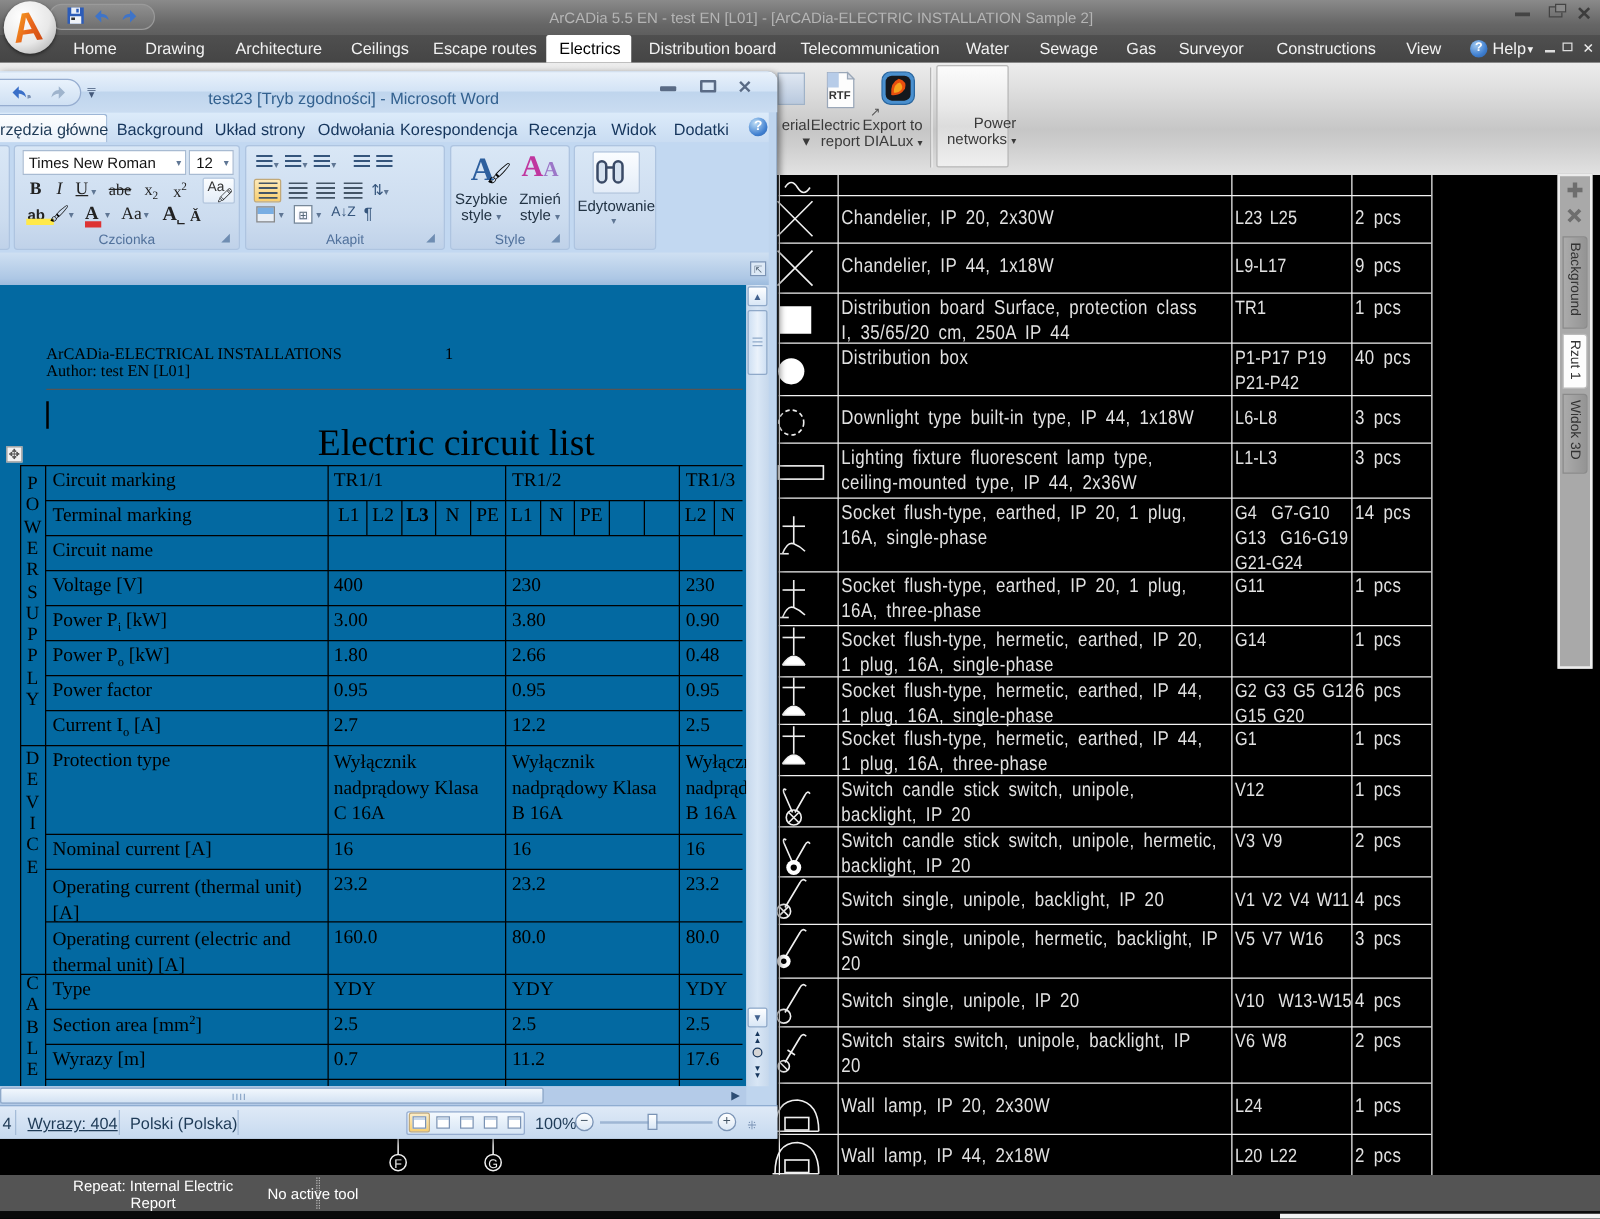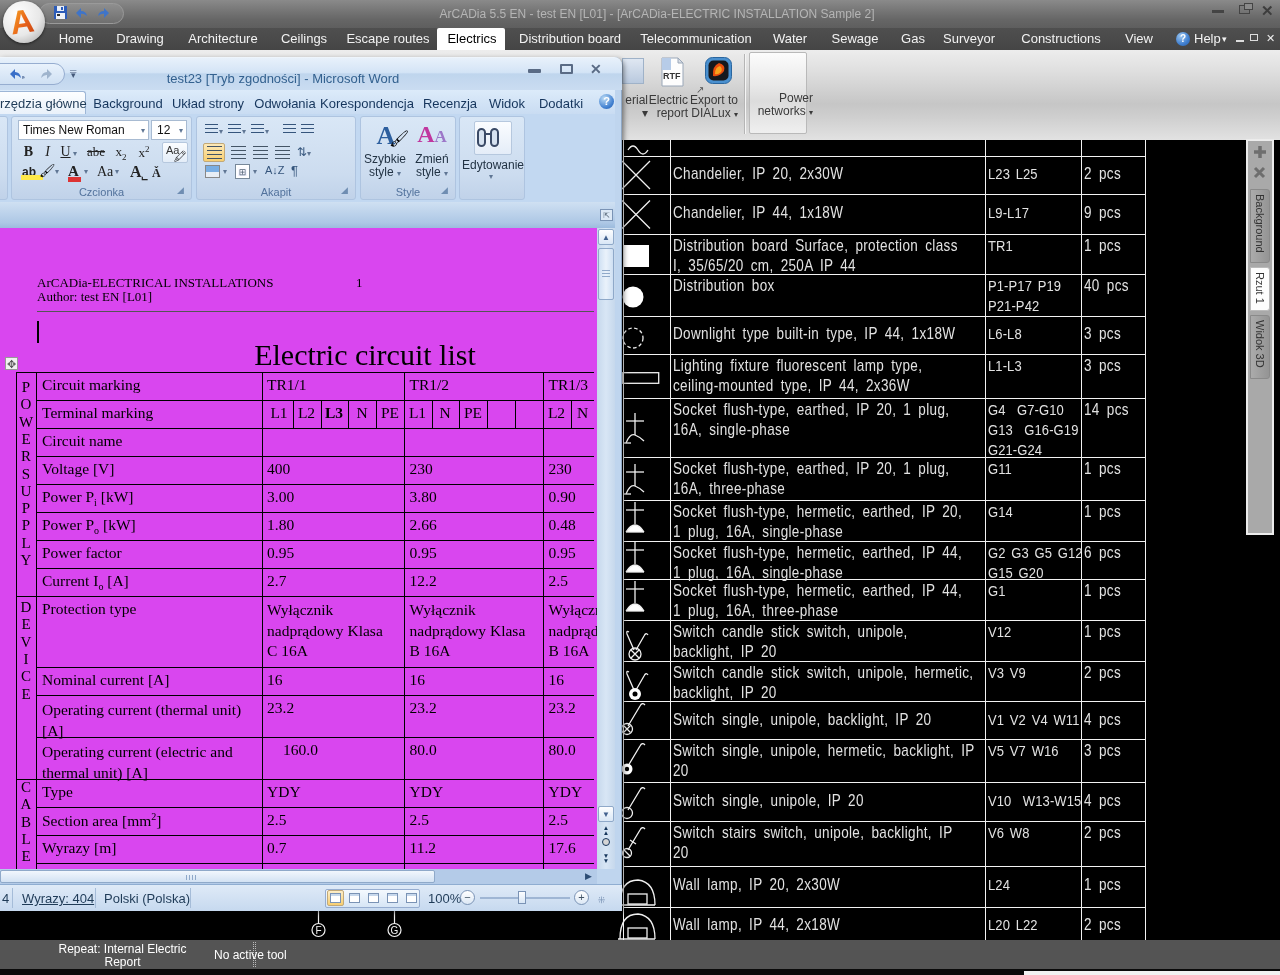--- a/index.html
+++ b/index.html
@@ -32,21 +32,21 @@
  background:linear-gradient(#e8f1fb,#d4e4f6 45%,#bfd5ed 50%,#cadcf1);border-top:1px solid #eef5fc;}
 #wtabs{left:0;top:33px;width:615px;height:24px;background:linear-gradient(#dcebfa,#c9dcf2);}
 .wtab{position:absolute;top:3px;height:21px;line-height:21px;font-size:13px;color:#15355c;white-space:nowrap;}
 #wribbon{left:0;top:57px;width:615px;height:88px;background:#c2d8f1;}
 .grp{position:absolute;top:2px;height:84px;border:1px solid #aec4e0;border-radius:3px;
  background:linear-gradient(#d9e7f6,#ccdcef 70%,#c0d2e9);}
 .glabel{position:absolute;bottom:1px;width:100%;text-align:center;font-size:11px;color:#52729c;}
 .btn{position:absolute;border-radius:2px;}
 .launch{position:absolute;bottom:2px;width:12px;height:12px;font-size:9px;color:#6f8db2;}
 #wbelow{left:0;top:145px;width:615px;height:26px;background:linear-gradient(#cfe0f2,#adc7e5 80%,#9cbbdd);}
-#wdoc{left:0;top:171px;width:597px;height:641px;background:#d946ef;overflow:hidden;font-family:"Liberation Serif",serif;color:#000;}
+#wdoc{left:0;top:171px;width:597px;height:641px;background:#0369a1;overflow:hidden;font-family:"Liberation Serif",serif;color:#000;}
 #wvscroll{left:597px;top:171px;width:18px;height:641px;background:linear-gradient(90deg,#c6d8ec,#d8e6f5 50%,#c6d8ec);}
 #whscroll{left:0;top:812px;width:597px;height:15px;background:#b4cbe8;}
 #wstatus{left:0;top:827px;width:622px;height:27px;background:linear-gradient(#dfeaf7,#c6d9ef);border-top:1px solid #8fadd1;font-size:13px;color:#1f3b57;}
 .sep{position:absolute;top:3px;height:20px;width:1px;background:#a5bcd8;}
 
 .dtb{position:absolute;background:#000;}
 .dtx{position:absolute;font-size:15.5px;white-space:nowrap;}
 svg{display:block;}
 </style></head><body>
 <div class="abs" id="titlebar">
@@ -541,21 +541,21 @@
       <div class="dtx" style="left:570.5px;top:176px;width:24px;text-align:center;">N</div>
       <div class="dtx" style="left:42px;top:372px;">Protection type</div>
       <div class="dtx" style="left:267px;top:372px;line-height:20.5px;white-space:normal;width:130px;">Wyłącznik<br>nadprądowy Klasa<br>C 16A</div>
       <div class="dtx" style="left:409.5px;top:372px;line-height:20.5px;white-space:normal;width:130px;">Wyłącznik<br>nadprądowy Klasa<br>B 16A</div>
       <div class="dtx" style="left:548.5px;top:372px;line-height:20.5px;">Wyłącznik<br>nadprądowy Klasa<br>B 16A</div>
       <div class="dtx" style="left:42px;top:471px;line-height:21px;white-space:normal;width:210px;">Operating current (thermal  unit)<br>[A]</div>
       <div class="dtx" style="left:267px;top:471px;">23.2</div>
       <div class="dtx" style="left:409.5px;top:471px;">23.2</div>
       <div class="dtx" style="left:548.5px;top:471px;">23.2</div>
       <div class="dtx" style="left:42px;top:513px;line-height:21px;white-space:normal;width:212px;">Operating current (electric  and<br>thermal unit) [A]</div>
-      <div class="dtx" style="left:267px;top:513px;margin-left:16px;">160.0</div>
+      <div class="dtx" style="left:267px;top:513px;">160.0</div>
       <div class="dtx" style="left:409.5px;top:513px;">80.0</div>
       <div class="dtx" style="left:548.5px;top:513px;">80.0</div>
       <div class="dtx" style="left:18px;top:151.0px;width:16px;text-align:center;font-size:15px;">P</div>
       <div class="dtx" style="left:18px;top:168.3px;width:16px;text-align:center;font-size:15px;">O</div>
       <div class="dtx" style="left:18px;top:185.6px;width:16px;text-align:center;font-size:15px;">W</div>
       <div class="dtx" style="left:18px;top:202.9px;width:16px;text-align:center;font-size:15px;">E</div>
       <div class="dtx" style="left:18px;top:220.2px;width:16px;text-align:center;font-size:15px;">R</div>
       <div class="dtx" style="left:18px;top:237.5px;width:16px;text-align:center;font-size:15px;">S</div>
       <div class="dtx" style="left:18px;top:254.8px;width:16px;text-align:center;font-size:15px;">U</div>
       <div class="dtx" style="left:18px;top:272.1px;width:16px;text-align:center;font-size:15px;">P</div>

